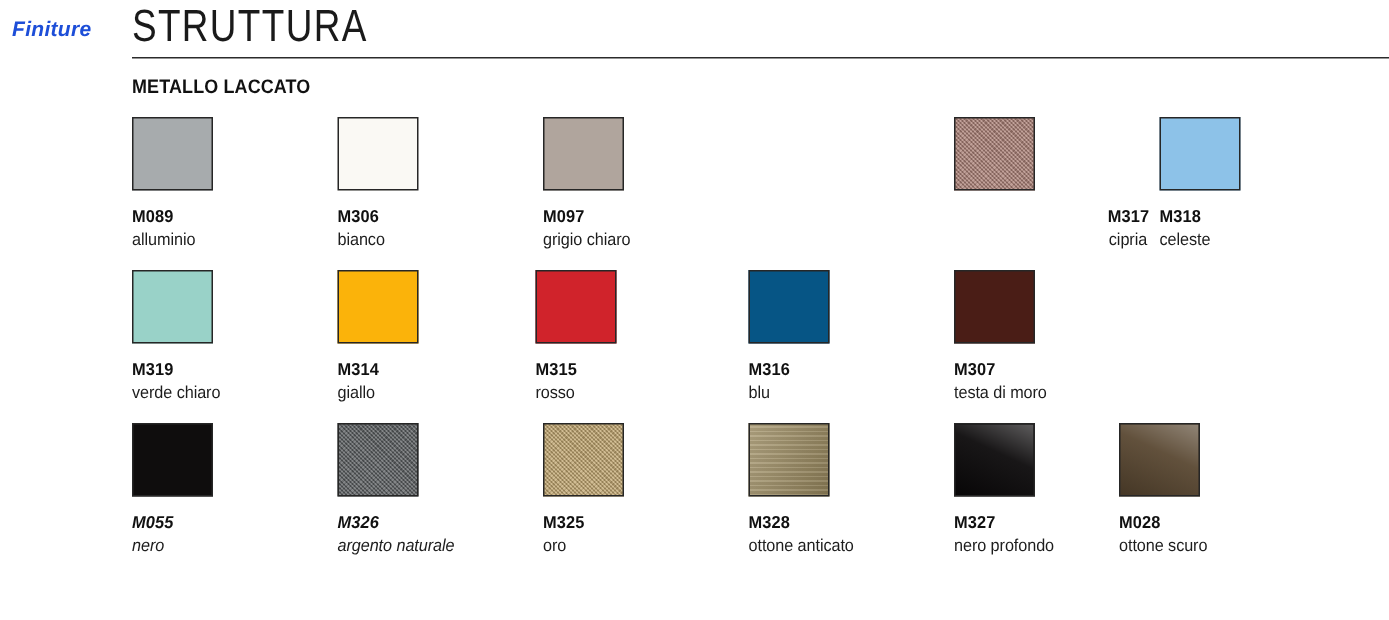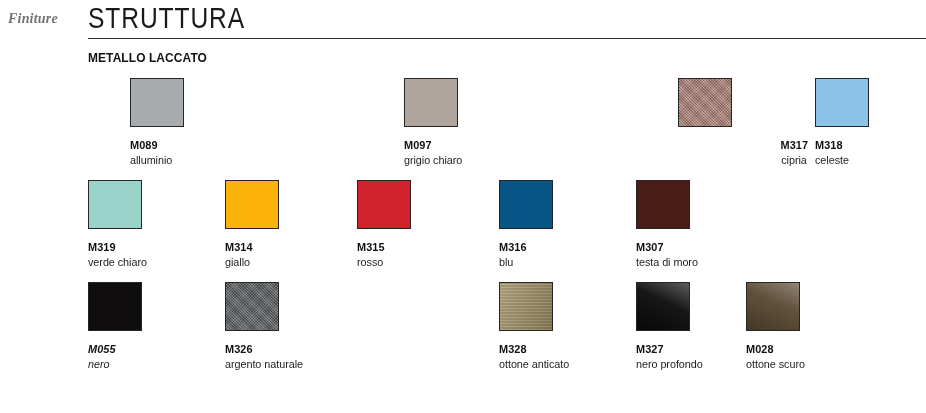--- a/index.html
+++ b/index.html
@@ -26,25 +26,25 @@
     left: 0;
     top: 0;
     width: 80px;
     height: 413px;
     background: #ffffff;
   }
   .rail-label {
     position: absolute;
     left: 8px;
     top: 11px;
-    font-family: Liberation Serif, serif;
+    font-family: Liberation Sans, sans-serif;
     font-style: italic;
     font-weight: 700;
     font-size: 14px;
-    color: #737373;
+    color: #1d4ed8;
     letter-spacing: 0.2px;
     white-space: nowrap;
   }
   
   .content {
     position: absolute;
     left: 88px;
     top: 0;
     width: 838px;
     height: 311px;
@@ -139,25 +139,30 @@
   <div class="left-rail">
     <div class="rail-label">Finiture</div>
   </div>
 
   <div class="content">
     <div class="page-title">STRUTTURA</div>
     <div class="title-rule"></div>
     <div class="section-title">METALLO LACCATO</div>
 
     <div class="grid" id="swatch-grid">
-        <div class="swatch-row" style="height: 102px; margin-left: 42px;">
+        <div class="swatch-row" style="height: 102px;">
           <div class="swatch-cell" style="left: 0px;">
             <div class="swatch-chip" style="width: 54px; height: 49px; background: rgb(167, 171, 173);"></div>
             <div class="swatch-code">M089</div>
             <div class="swatch-name">alluminio</div>
+          </div>
+          <div class="swatch-cell" style="left: 137px;">
+            <div class="swatch-chip" style="width: 54px; height: 49px; background: rgb(250, 249, 244);"></div>
+            <div class="swatch-code">M306</div>
+            <div class="swatch-name">bianco</div>
           </div>
           <div class="swatch-cell" style="left: 274px;">
             <div class="swatch-chip" style="width: 54px; height: 49px; background: rgb(176, 165, 157);"></div>
             <div class="swatch-code">M097</div>
             <div class="swatch-name">grigio chiaro</div>
           </div>
           <div class="swatch-cell" style="left: 548px; text-align: right;">
             <div class="swatch-chip" style="width: 54px; height: 49px; background: repeating-linear-gradient(45deg, rgba(255, 255, 255, 0.16) 0px, rgba(255, 255, 255, 0.16) 1px, rgba(0, 0, 0, 0.14) 1px, rgba(0, 0, 0, 0.14) 2px), repeating-linear-gradient(-45deg, rgba(255, 255, 255, 0.1) 0px, rgba(255, 255, 255, 0.1) 1px, rgba(0, 0, 0, 0.1) 1px, rgba(0, 0, 0, 0.1) 2px), rgb(173, 130, 120);"></div>
             <div class="swatch-code">M317</div>
             <div class="swatch-name">cipria</div>
@@ -194,24 +199,29 @@
             <div class="swatch-code">M307</div>
             <div class="swatch-name">testa di moro</div>
           </div>
         </div>
         <div class="swatch-row" style="height: 102px;">
           <div class="swatch-cell" style="left: 0px; font-style: italic;">
             <div class="swatch-chip" style="width: 54px; height: 49px; background: rgb(15, 13, 13);"></div>
             <div class="swatch-code">M055</div>
             <div class="swatch-name">nero</div>
           </div>
-          <div class="swatch-cell" style="left: 137px;">
+          <div class="swatch-cell" style="left: 137px; font-style: italic;">
             <div class="swatch-chip" style="width: 54px; height: 49px; background: repeating-linear-gradient(45deg, rgba(255, 255, 255, 0.16) 0px, rgba(255, 255, 255, 0.16) 1px, rgba(0, 0, 0, 0.14) 1px, rgba(0, 0, 0, 0.14) 2px), repeating-linear-gradient(-45deg, rgba(255, 255, 255, 0.1) 0px, rgba(255, 255, 255, 0.1) 1px, rgba(0, 0, 0, 0.1) 1px, rgba(0, 0, 0, 0.1) 2px), rgb(91, 95, 97);"></div>
             <div class="swatch-code">M326</div>
             <div class="swatch-name">argento naturale</div>
+          </div>
+          <div class="swatch-cell" style="left: 274px;">
+            <div class="swatch-chip" style="width: 54px; height: 49px; background: repeating-linear-gradient(45deg, rgba(255, 255, 255, 0.16) 0px, rgba(255, 255, 255, 0.16) 1px, rgba(0, 0, 0, 0.14) 1px, rgba(0, 0, 0, 0.14) 2px), repeating-linear-gradient(-45deg, rgba(255, 255, 255, 0.1) 0px, rgba(255, 255, 255, 0.1) 1px, rgba(0, 0, 0, 0.1) 1px, rgba(0, 0, 0, 0.1) 2px), rgb(194, 167, 113);"></div>
+            <div class="swatch-code">M325</div>
+            <div class="swatch-name">oro</div>
           </div>
           <div class="swatch-cell" style="left: 411px;">
             <div class="swatch-chip" style="width: 54px; height: 49px; background: repeating-linear-gradient(0deg, rgba(255, 255, 255, 0.1) 0px, rgba(255, 255, 255, 0.1) 1px, rgba(0, 0, 0, 0.07) 1px, rgba(0, 0, 0, 0.07) 3px), linear-gradient(115deg, rgba(255, 255, 255, 0.2), rgba(0, 0, 0, 0.16)), rgb(160, 143, 99);"></div>
             <div class="swatch-code">M328</div>
             <div class="swatch-name">ottone anticato</div>
           </div>
           <div class="swatch-cell" style="left: 548px;">
             <div class="swatch-chip" style="width: 54px; height: 49px; background: linear-gradient(205deg, rgba(255, 255, 255, 0.34) 0%, rgba(255, 255, 255, 0.06) 42%, rgba(0, 0, 0, 0.22) 100%), rgb(10, 8, 9);"></div>
             <div class="swatch-code">M327</div>
             <div class="swatch-name">nero profondo</div>

